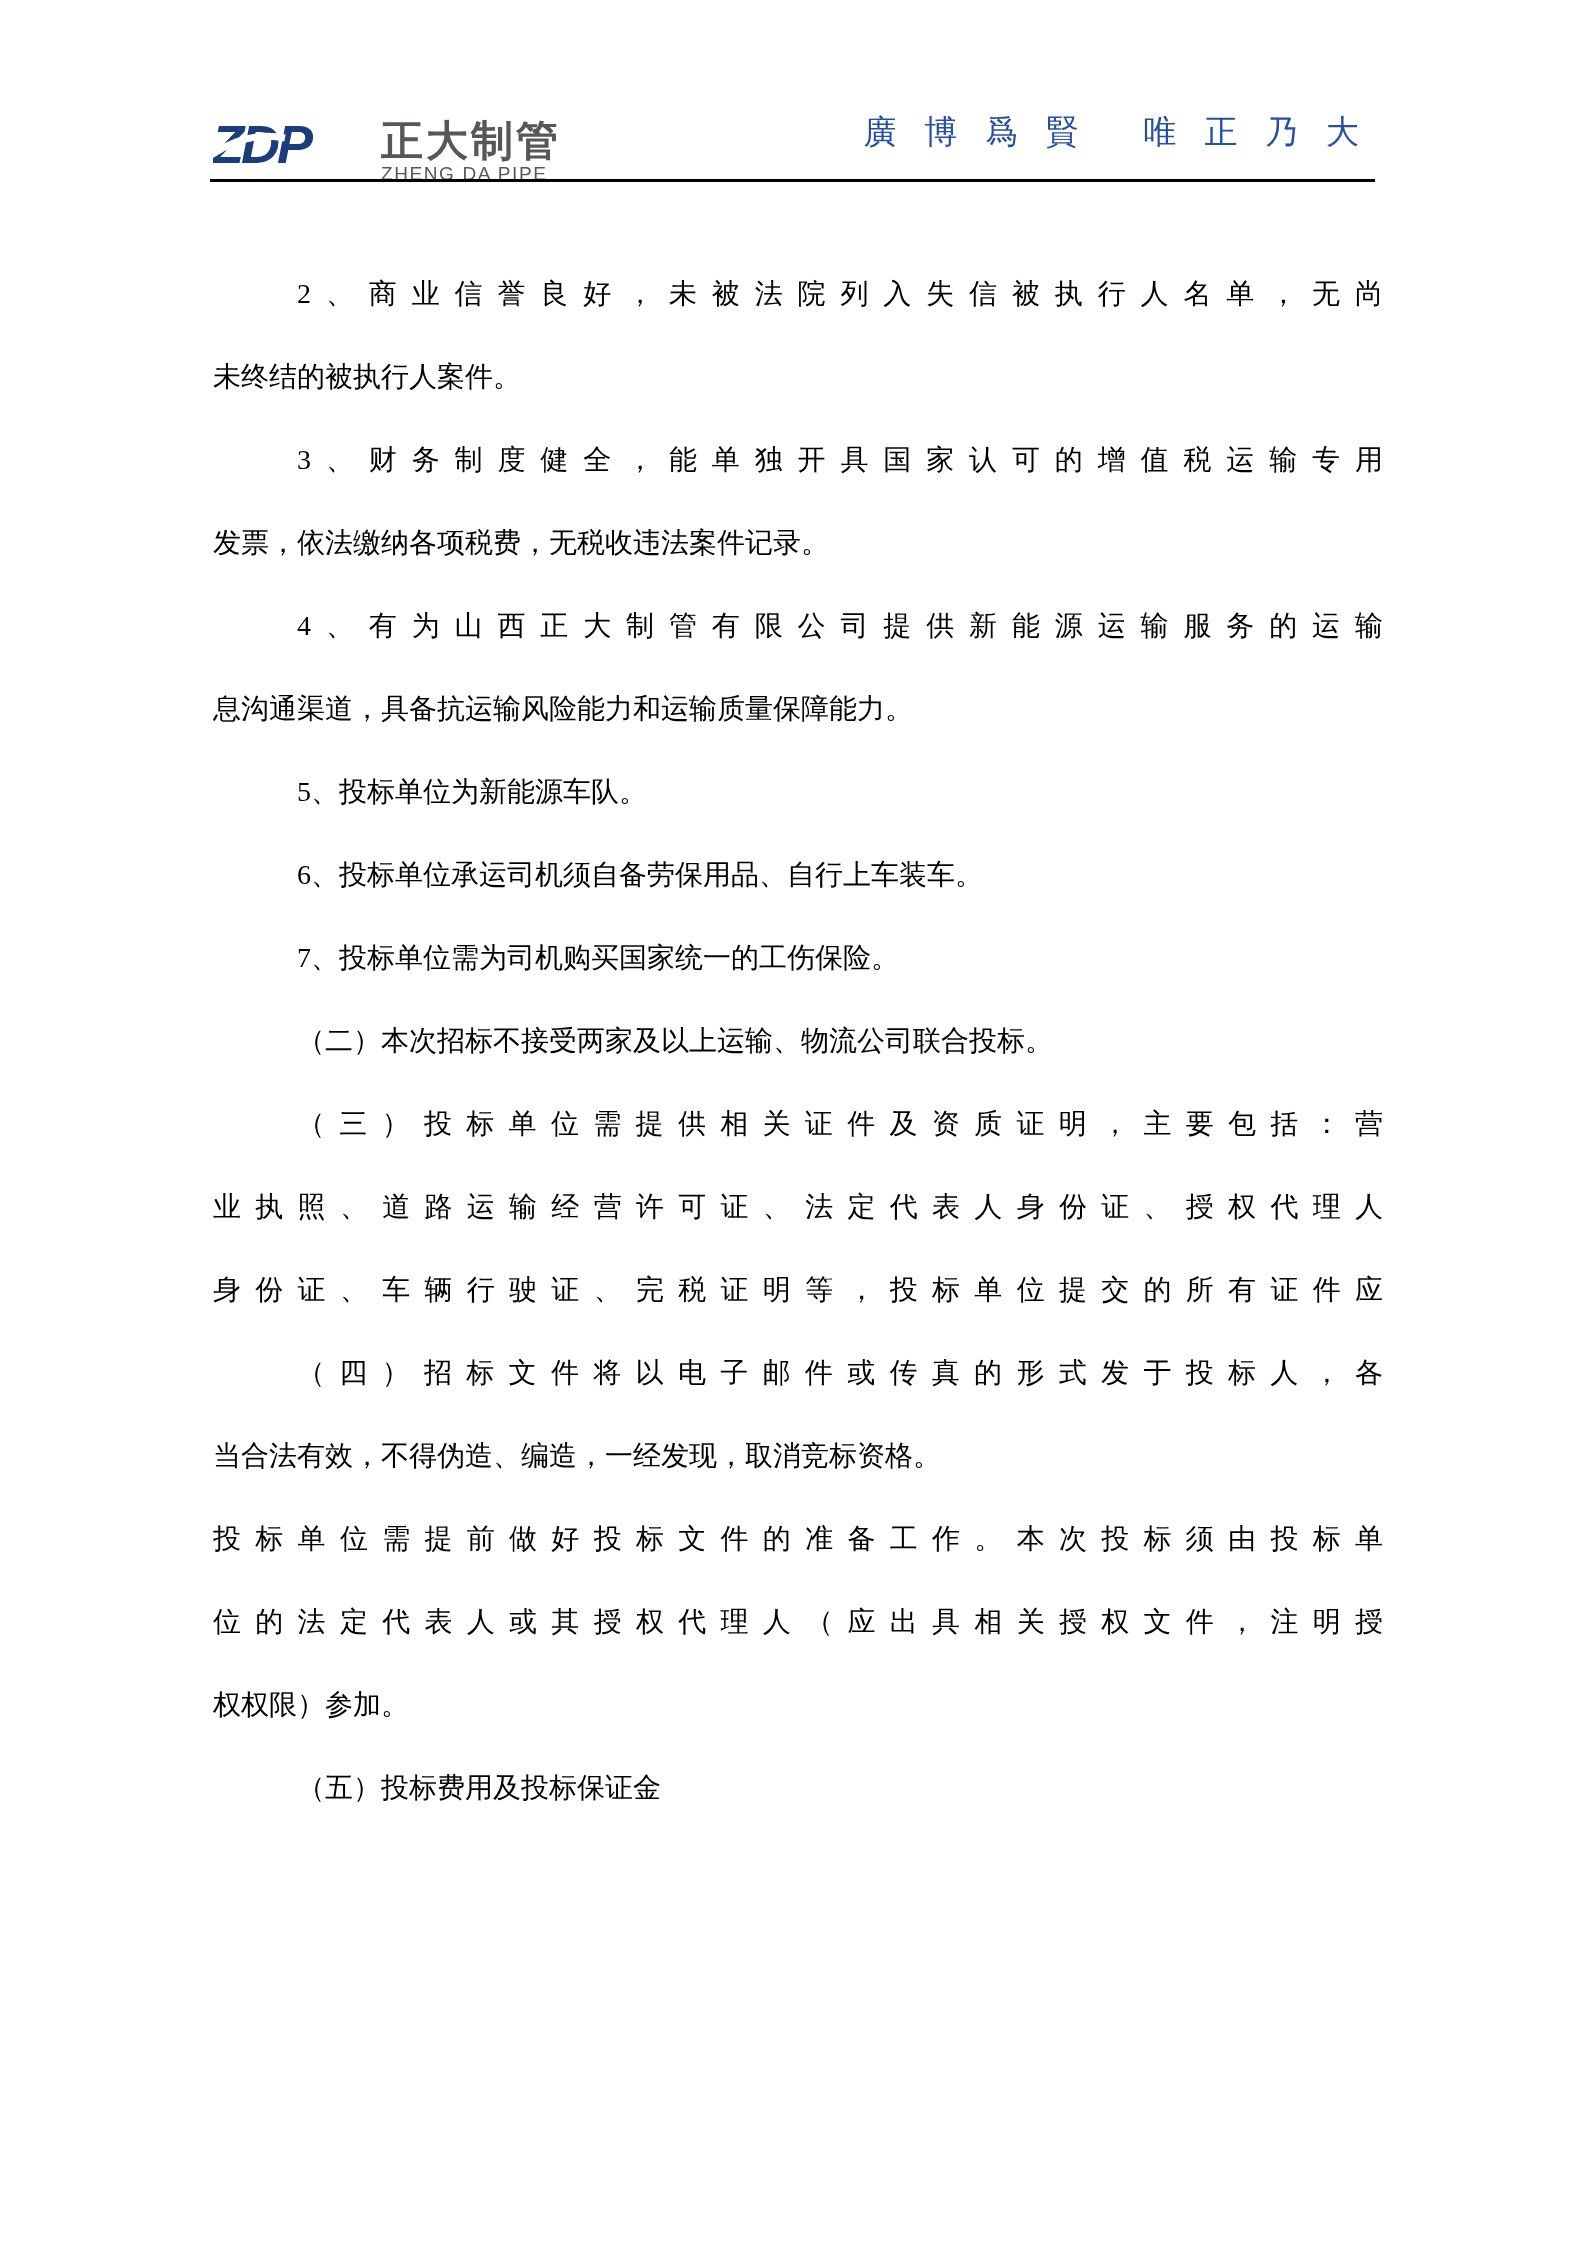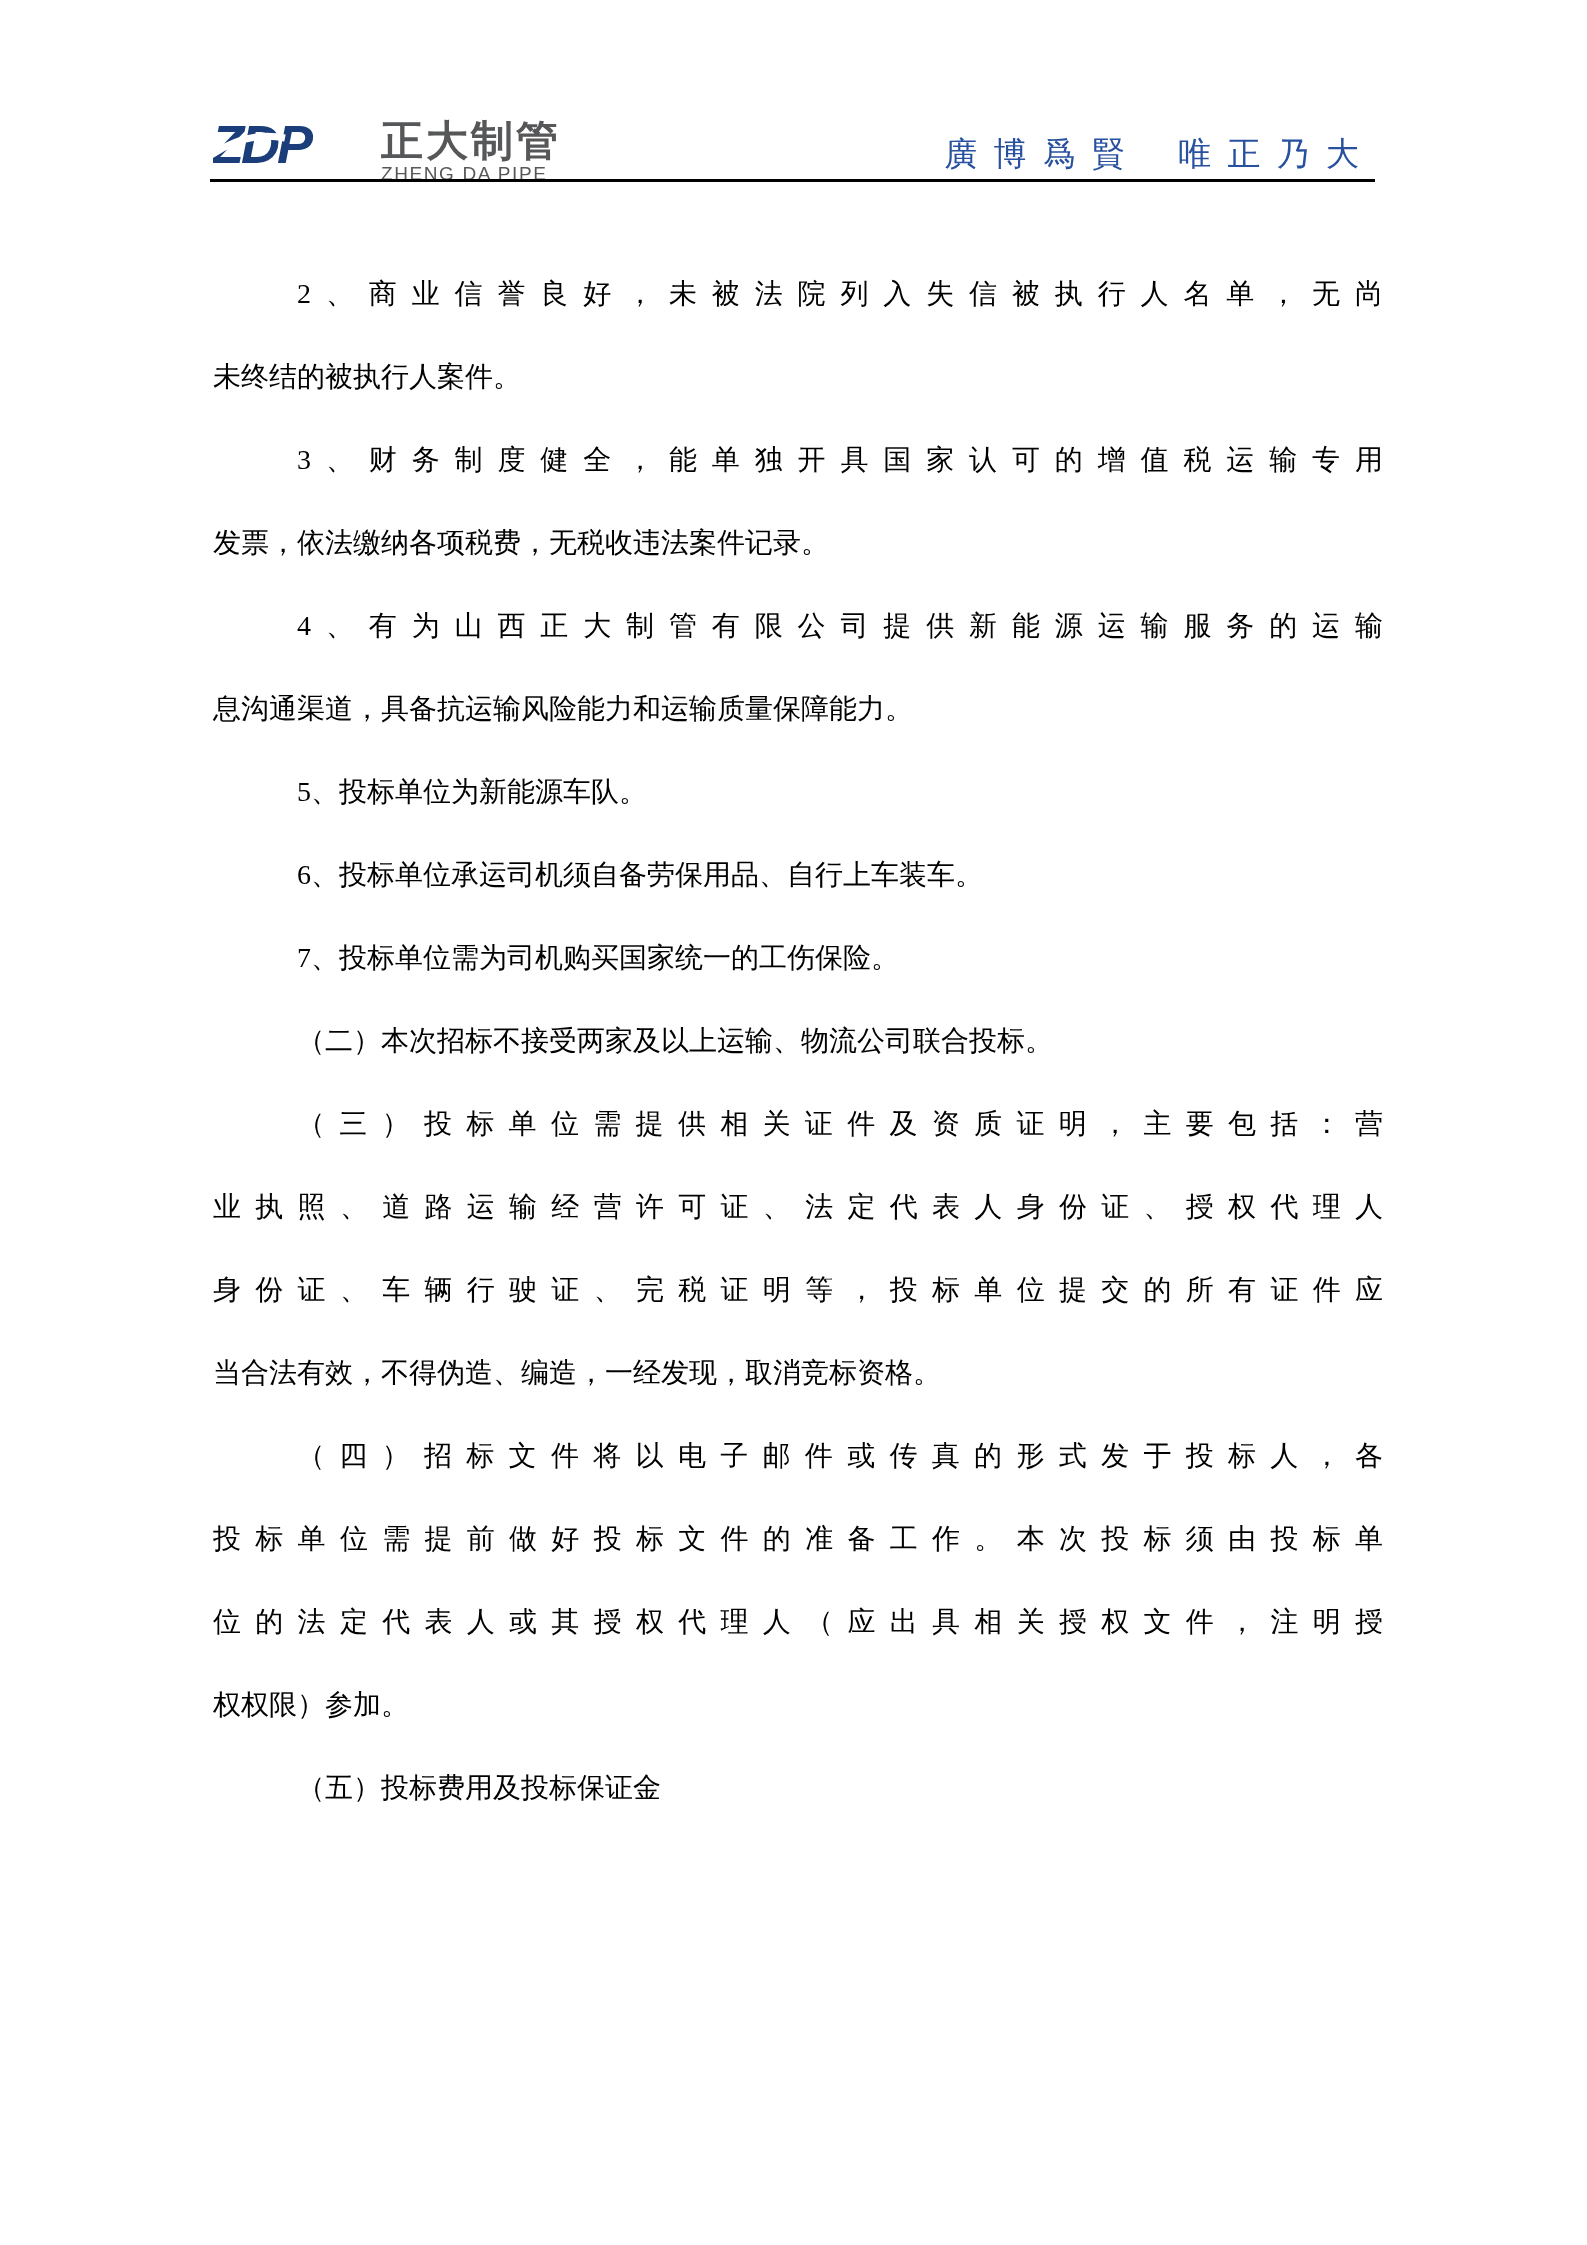--- a/index.html
+++ b/index.html
@@ -40,22 +40,22 @@
     font-size: 19px;
     line-height: 17px;
     margin-top: 3px;
     letter-spacing: 1.6px;
     color: var(--gray);
     white-space: nowrap;
   }
   .slogan {
     position: absolute;
     right: 224px;
-    top: 136px;
-    font-family: Liberation Serif, serif;
+    top: 117px;
+    font-family: Liberation Mono, monospace;
     font-size: 33px;
     line-height: 36px;
     color: var(--slogan-blue);
     white-space: pre;
     letter-spacing: 4px;
   }
   .header-rule {
     position: absolute;
     left: 210px;
     top: 179px;
@@ -127,22 +127,22 @@
       <div class="line">发票，依法缴纳各项税费，无税收违法案件记录。</div>
       <div class="line indent justify">4、有为山西正大制管有限公司提供新能源运输服务的运输</div>
       <div class="line">息沟通渠道，具备抗运输风险能力和运输质量保障能力。</div>
       <div class="line indent">5、投标单位为新能源车队。</div>
       <div class="line indent">6、投标单位承运司机须自备劳保用品、自行上车装车。</div>
       <div class="line indent">7、投标单位需为司机购买国家统一的工伤保险。</div>
       <div class="line indent">（二）本次招标不接受两家及以上运输、物流公司联合投标。</div>
       <div class="line indent justify">（三）投标单位需提供相关证件及资质证明，主要包括：营</div>
       <div class="line justify">业执照、道路运输经营许可证、法定代表人身份证、授权代理人</div>
       <div class="line justify">身份证、车辆行驶证、完税证明等，投标单位提交的所有证件应</div>
+      <div class="line indent justify">（四）招标文件将以电子邮件或传真的形式发于投标人，各</div>
       <div class="line">当合法有效，不得伪造、编造，一经发现，取消竞标资格。</div>
-      <div class="line indent justify">（四）招标文件将以电子邮件或传真的形式发于投标人，各</div>
       <div class="line justify">投标单位需提前做好投标文件的准备工作。本次投标须由投标单</div>
       <div class="line justify">位的法定代表人或其授权代理人（应出具相关授权文件，注明授</div>
       <div class="line">权权限）参加。</div>
       <div class="line indent">（五）投标费用及投标保证金</div>
     </div>
 
 
 </div>
 
 </body></html>

